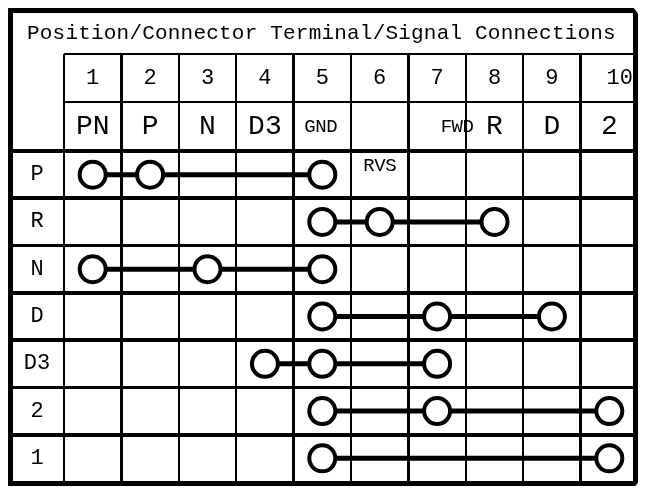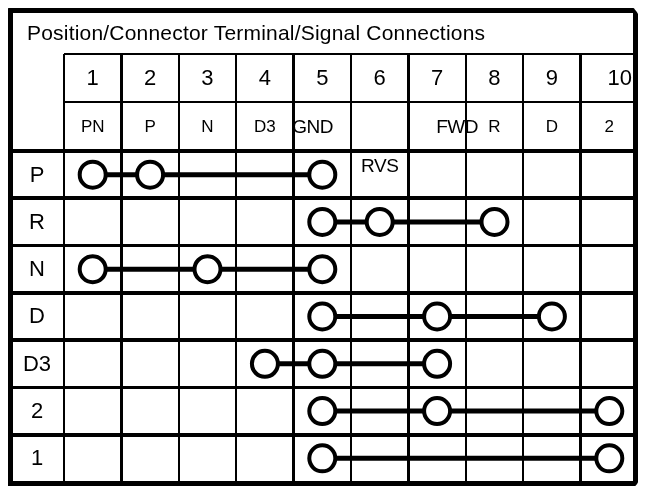--- a/index.html
+++ b/index.html
@@ -5,21 +5,21 @@
   html, body {
     margin: 0;
     padding: 0;
     background: #ffffff;
   }
   .stage {
     position: relative;
     width: 642px;
     height: 496px;
     background: #ffffff;
-    font-family: Liberation Sans, sans-serif;
+    font-family: Liberation Mono, monospace;
     color: #000000;
     overflow: hidden;
     border-radius: 28px;
   }
   .stage svg {
     position: absolute;
     left: 0;
     top: 0;
   }
   .label {
@@ -34,21 +34,21 @@
     position: absolute;
     left: 27px;
     top: 13px;
     height: 40px;
     display: flex;
     align-items: center;
     font-size: 21px;
     letter-spacing: 0.2px;
   }
   .terminal-label { font-size: 22px; }
-  .signal-label   { font-size: 17px; }
+  .signal-label   { font-size: 28px; }
   .signal-label.tight { font-size: 19px; letter-spacing: -0.5px; }
   .position-label { font-size: 22px; }
 </style>
 </head>
 <body>
 
 <div class="stage">
   <svg id="diagram-svg" width="672" height="496" viewBox="0 0 672 496">
       <rect x="10.5" y="10.5" width="625" height="473" fill="none" stroke="#000000" stroke-width="5" shape-rendering="crispEdges"></rect>
       <line x1="64" y1="54" x2="635" y2="54" stroke="#000000" stroke-width="2.4" shape-rendering="crispEdges"></line>
@@ -109,21 +109,21 @@
       <div class="label terminal-label" style="left: 408.4px; top: 54px; width: 57.4px; height: 48px;">7</div>
       <div class="label terminal-label" style="left: 465.8px; top: 54px; width: 57.4px; height: 48px;">8</div>
       <div class="label terminal-label" style="left: 523.2px; top: 54px; width: 57.4px; height: 48px;">9</div>
       <div class="label terminal-label" style="left: 591px; top: 54px; width: 57.4px; height: 48px;">10</div>
     </div>
   <div id="signal-row">
       <div class="label signal-label" style="left: 64px; top: 102px; width: 57.4px; height: 49px;">PN</div>
       <div class="label signal-label" style="left: 121.4px; top: 102px; width: 57.4px; height: 49px;">P</div>
       <div class="label signal-label" style="left: 178.8px; top: 102px; width: 57.4px; height: 49px;">N</div>
       <div class="label signal-label" style="left: 236.2px; top: 102px; width: 57.4px; height: 49px;">D3</div>
-      <div class="label signal-label tight" style="left: 284px; top: 102px; width: 57.4px; height: 49px; text-align: center;">GND</div>
+      <div class="label signal-label tight" style="left: 292px; top: 102px; width: 57.4px; height: 49px; text-align: center;">GND</div>
       <div class="label signal-label tight" style="left: 351px; top: 102px; width: 57.4px; height: 49px; margin-top: 39px;">RVS</div>
       <div class="label signal-label tight" style="left: 408.4px; top: 102px; width: 57.4px; height: 49px; margin-left: 20px;">FWD</div>
       <div class="label signal-label" style="left: 465.8px; top: 102px; width: 57.4px; height: 49px;">R</div>
       <div class="label signal-label" style="left: 523.2px; top: 102px; width: 57.4px; height: 49px;">D</div>
       <div class="label signal-label" style="left: 580.6px; top: 102px; width: 57.4px; height: 49px;">2</div>
     </div>
   <div id="position-col">
       <div class="label position-label" style="left: 12px; top: 151px; width: 50px; height: 47.2857px;">P</div>
       <div class="label position-label" style="left: 12px; top: 198.286px; width: 50px; height: 47.2857px;">R</div>
       <div class="label position-label" style="left: 12px; top: 245.571px; width: 50px; height: 47.2857px;">N</div>

